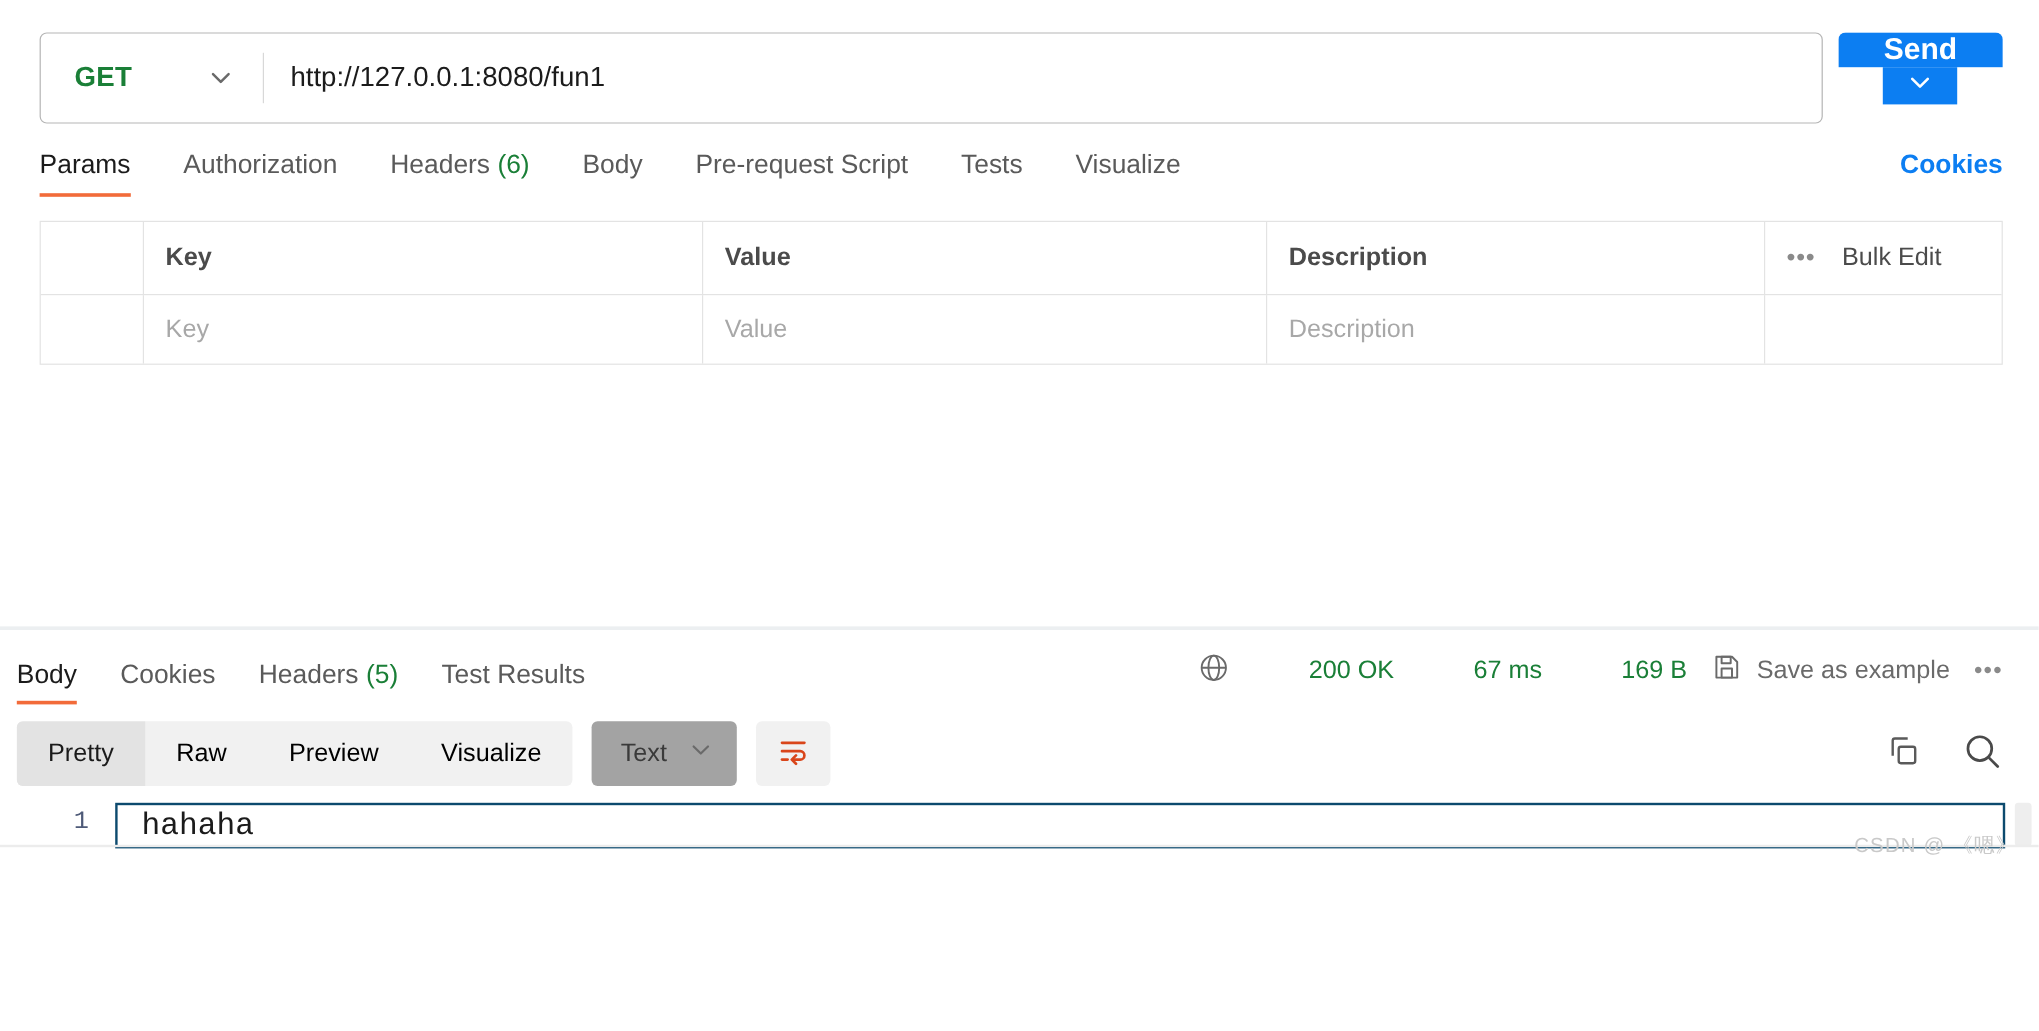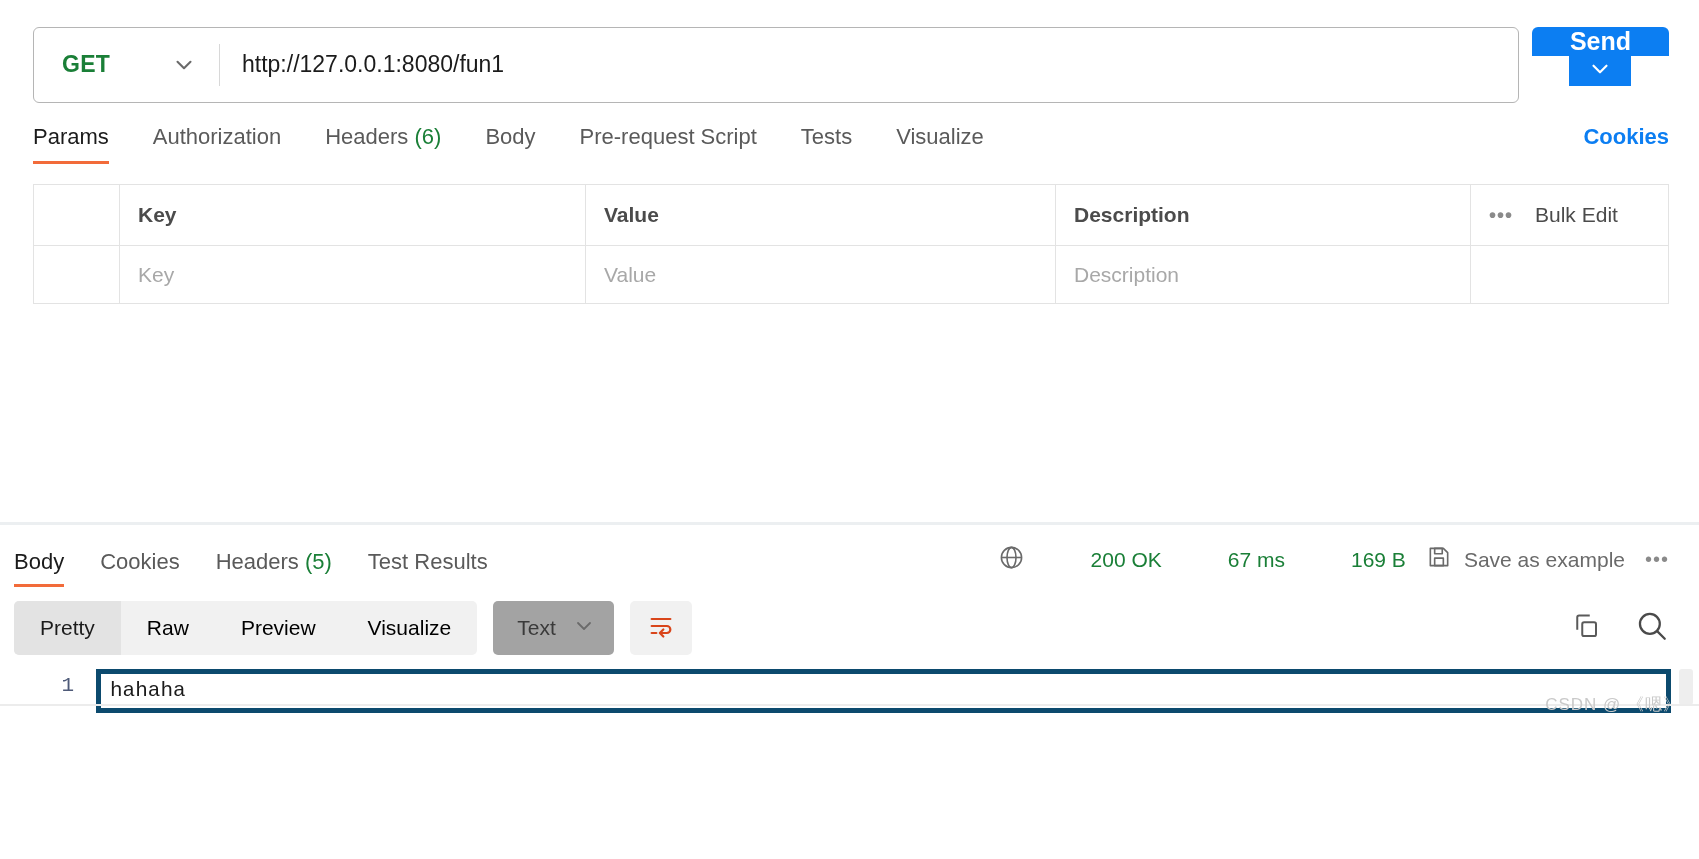--- a/index.html
+++ b/index.html
@@ -199,24 +199,24 @@
   .code-line { display: flex; align-items: flex-start; }
   .gutter {
     width: 96px; text-align: right; padding-right: 22px;
     font-family: "Liberation Mono", monospace;
     font-size: 21px; color: #4e5a78;
     line-height: 34px;
   }
   .code-text {
     flex: 1; margin-right: 28px;
     font-family: "Liberation Mono", monospace;
-    font-size: 21px; color: #1b1b1b;
+    font-size: 26px; color: #1b1b1b;
     line-height: 34px;
-    border: 5px solid #0c4a6e;
-    padding-left: 9px;
+    border: 2px solid #0c4a6e;
+    padding-left: 20px;
   }
   .scroll-stub {
     position: absolute; right: 6px; top: 12px;
     width: 14px; height: 36px; background: #eeeeee; border-radius: 3px;
   }
 
   
   .watermark {
     position: absolute; right: 18px; bottom: 28px;
     font-size: 17px; color: #c9c9c9;

